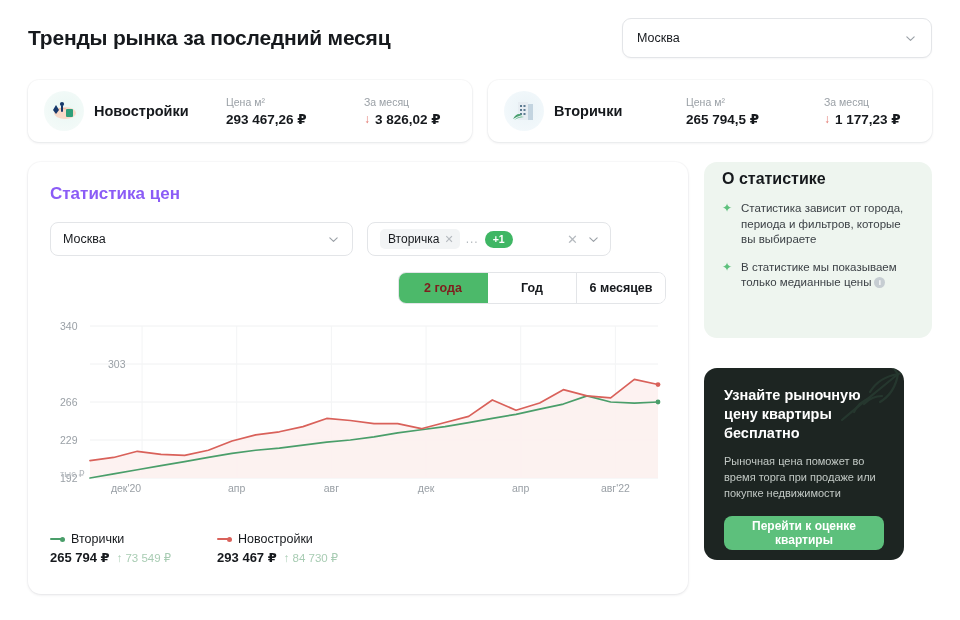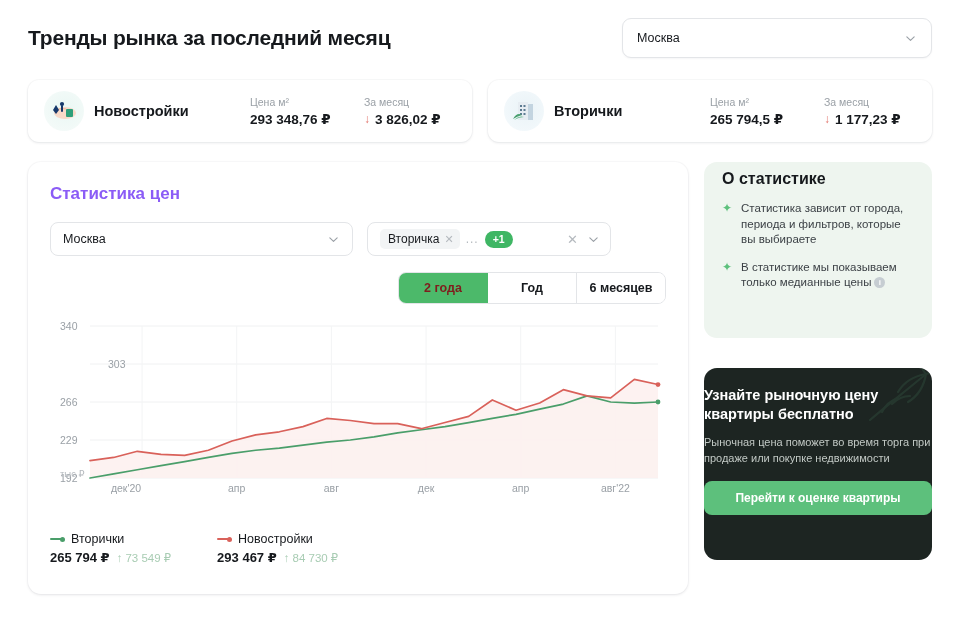--- a/index.html
+++ b/index.html
@@ -42,21 +42,21 @@
     display: flex; align-items: center; padding: 0 16px;
   }
   .sum-ico {
     width: 40px; height: 40px; border-radius: 50%; flex: 0 0 40px;
     display: flex; align-items: center; justify-content: center;
     margin-right: 10px;
   }
   .ico-new { background: radial-gradient(circle at 55% 45%, #eaf7f4 0%, #f3faf8 70%, #fafdfc 100%); }
   .ico-sec { background: radial-gradient(circle at 55% 45%, #eaf3f7 0%, #f2f8fb 70%, #fafcfe 100%); }
   .sum-name { font-size: 14.5px; font-weight: bold; color: #16191d; white-space: nowrap; }
-  .sum-metric { margin-left: auto; display: flex; gap: 22px; }
+  .sum-metric { margin-left: auto; display: flex; gap: 46px; }
   .metric { min-width: 92px; }
   .metric .lbl { font-size: 10.5px; color: #9aa0a6; margin-bottom: 3px; white-space: nowrap;}
   .metric .val { font-size: 13.5px; font-weight: bold; color: #16191d; white-space: nowrap;}
   .metric .val.dn { display: flex; align-items: center; gap: 5px; }
   .arrow-dn { color: #e2766e; font-size: 12px; line-height: 1; }
 
   
   .chart-card {
     position: absolute; left: 28px; top: 162px; width: 660px; height: 432px;
     background: #fff; border-radius: 13px;
@@ -136,22 +136,22 @@
   .info-li { display: flex; gap: 9px; margin-bottom: 12px; }
   .spark { color: #5dc07c; font-size: 12px; line-height: 15px; flex: 0 0 10px; }
   .info-txt { font-size: 11.5px; line-height: 15.5px; color: #3c4146; }
   .q-ico {
     display: inline-flex; align-items: center; justify-content: center;
     width: 11px; height: 11px; border-radius: 50%; background: #c6cdd2; color: #fff;
     font-size: 8px; font-weight: bold; vertical-align: middle; margin-left: 3px;
   }
 
   .promo {
-    position: absolute; left: 704px; top: 368px; width: 228px; height: 192px;
-    background: #1d2522; border-radius: 13px; padding: 18px 0; overflow: hidden;
+    position: absolute; left: 704px; top: 368px; width: 200px; height: 192px;
+    background: #1d2522; border-radius: 13px; padding: 18px 20px; overflow: hidden;
   }
   .promo-deco { position: absolute; right: -12px; top: -14px; opacity: .5; }
   .promo-title { position: relative; font-size: 14.5px; font-weight: bold; color: #fff; line-height: 19px; margin-bottom: 10px; }
   .promo-sub { position: relative; font-size: 11px; color: #c2c9c5; line-height: 16px; margin-bottom: 15px; }
   .promo-btn {
     position: relative; width: 100%; height: 34px; background: #5dc07c; color: #fff;
     border: none; border-radius: 8px; font-size: 12px; font-weight: bold;
     font-family: inherit; cursor: pointer;
   }
 </style>
@@ -180,21 +180,21 @@
           <rect x="17" y="13" width="7" height="8" rx="1" fill="#2e9f7a"></rect>
           <path d="M7 9 l3 5 -3 4 -3-4z" fill="#17386b"></path>
           <rect x="12" y="9" width="2" height="7" rx="1" fill="#17386b"></rect>
           <circle cx="13" cy="8" r="2.1" fill="#17386b"></circle>
         </svg>
       </div>
       <div class="sum-name">Новостройки</div>
       <div class="sum-metric">
         <div class="metric">
           <div class="lbl">Цена м²</div>
-          <div class="val">293 348,76 ₽</div>
+          <div class="val">293 467,26 ₽</div>
         </div>
         <div class="metric">
           <div class="lbl">За месяц</div>
           <div class="val dn">
             <span class="arrow-dn">↓</span>
             <span>3 826,02 ₽</span>
           </div>
         </div>
       </div>
     </div>

